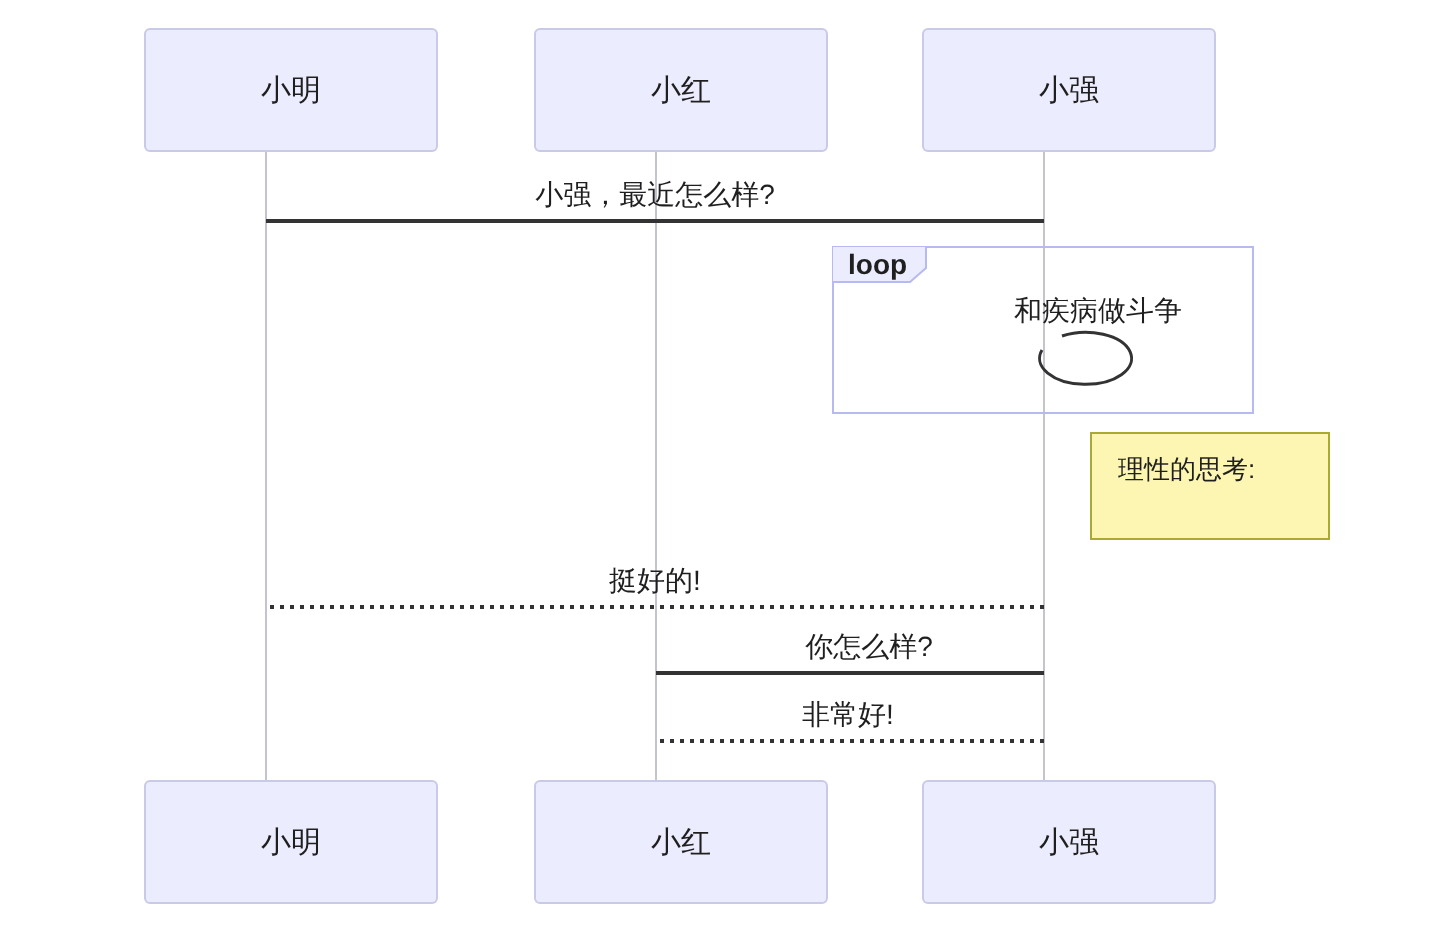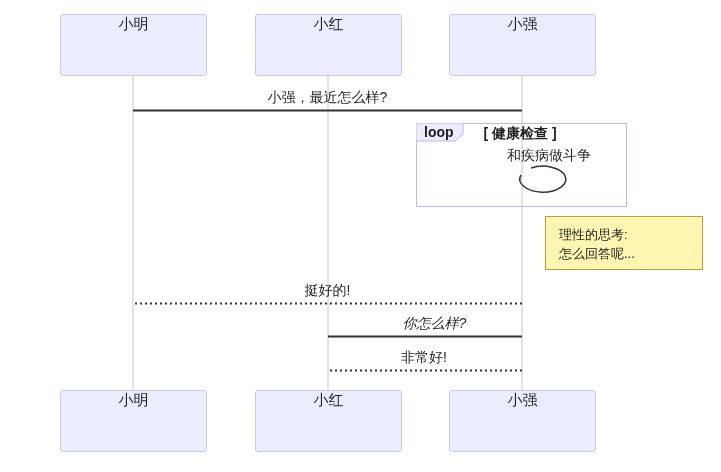--- a/index.html
+++ b/index.html
@@ -32,22 +32,23 @@
   .lifeline{stroke:var(--lifeline);stroke-width:1;}
   .msgline{stroke:var(--line);stroke-width:2;fill:none;}
   .dashedline{stroke-dasharray:2 3;}
   .selfloop{stroke:var(--line);stroke-width:1.5;fill:none;}
   .actor-box{
     position:absolute;
     width:147px;height:62px;
     background:var(--actor-fill);
     border:1px solid var(--actor-border);
     border-radius:3px;
-    display:flex;justify-content:center;
+    display:flex;align-items:center;justify-content:center;
     font-size:15px;
+    margin-left:12px;
   }
   .msg-label{
     position:absolute;
     text-align:center;
     font-size:14px;
     line-height:18px;
     white-space:nowrap;
   }
   .loop-frame{
     position:absolute;
@@ -63,21 +64,21 @@
     position:absolute;left:455px;top:124px;width:130px;
     text-align:center;font-weight:bold;font-size:14px;line-height:18px;
     white-space:nowrap;
   }
   .self-msg-label{
     position:absolute;left:451px;top:146px;width:140px;
     text-align:right;font-size:14px;line-height:18px;white-space:nowrap;
   }
   .note-box{
     position:absolute;
-    left:545px;top:216px;width:158px;height:54px;
+    left:545px;top:216px;width:120px;height:54px;
     background:var(--note-fill);
     border:1px solid var(--note-border);
     font-size:13px;line-height:19px;
     padding:8px 10px 0 13px;
   }
 </style>
 </head>
 <body>
 
 <div class="stage">
@@ -111,29 +112,27 @@
     </div>
   <div class="actor-box" style="left:255px;top:390px;">
       <span>小红</span>
     </div>
   <div class="actor-box" style="left:449px;top:390px;">
       <span>小强</span>
     </div>
 
   <div class="msg-label" style="left:133px;top:281px;width:389px;">挺好的!</div>
   <div class="msg-label" style="left:133px;top:88px;width:389px;">小强，最近怎么样?</div>
-  <div class="msg-label" style="left:328px;top:314px;width:213px;font-style:italic;">你怎么样?</div>
+  <div class="msg-label" style="left:328px;top:314px;width:213px;">你怎么样?</div>
   <div class="msg-label" style="left:328px;top:348px;width:192px;">非常好!</div>
 
   <div class="loop-frame"></div>
   <svg class="loop-label-shape" width="49" height="20">
     <polygon points="0,0 47,0 47,11 39,18 0,18" fill="#ECECFF" stroke="#b6baf0"></polygon>
   </svg>
   <div class="loop-label-text">loop</div>
-  <div class="loop-condition">[ 健康检查 ]</div>
   <div class="self-msg-label">和疾病做斗争</div>
 
   <div class="note-box">
     <div>理性的思考:</div>
-    <div>怎么回答呢...</div>
   </div>
 
 </div>
 
 </body></html>

